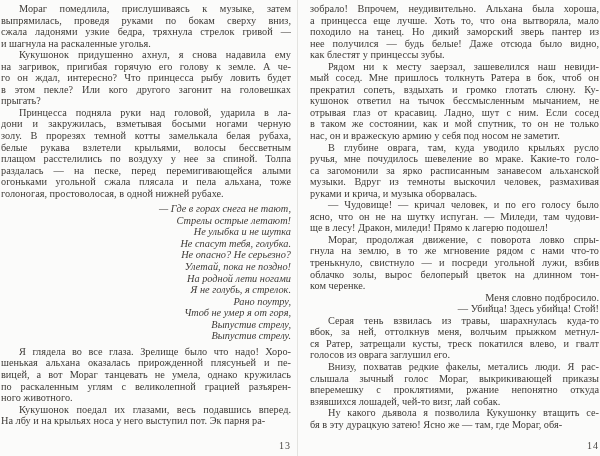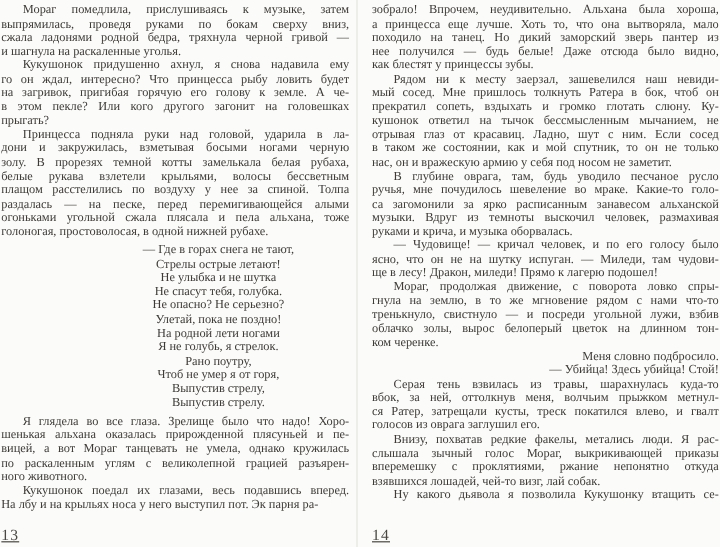--- a/index.html
+++ b/index.html
@@ -23,43 +23,43 @@
     background:#e3e3e0;
   }
   .block{margin:0;}
   .line{
     white-space:nowrap;overflow:hidden;
     text-align:left;
   }
   .line.j{text-align:justify;text-align-last:justify;}
   .line.ind{text-indent:18px;text-align:right;}
   .block.verse{margin:4px 0 4px 72px;}
-  .block.verse .line{text-align:center;text-align-last:auto;}
+  .block.verse .line{text-align:right;text-align-last:auto;font-style:italic;}
   .pagenum{
     position:absolute;bottom:4px;left:0;width:100%;
-    text-align:left;font-size:13px;letter-spacing:1px;color:#4a4743;text-decoration:underline;
+    text-align:right;font-size:10px;letter-spacing:1px;color:#4a4743;
   }
 </style>
 </head>
 <body>
 
 <div class="spread">
 
   <div class="page page-left">
     <div class="page-text" id="left-text">
         <div class="block paragraph">
           <div class="line j ind">Мораг помедлила, прислушиваясь к музыке, затем</div>
           <div class="line j">выпрямилась, проведя руками по бокам сверху вниз,</div>
-          <div class="line j">сжала ладонями родной бедра, тряхнула черной гривой —</div>
+          <div class="line j">сжала ладонями узкие бедра, тряхнула стрелок гривой —</div>
           <div class="line">и шагнула на раскаленные уголья.</div>
         </div>
         <div class="block paragraph">
           <div class="line j ind">Кукушонок придушенно ахнул, я снова надавила ему</div>
+          <div class="line j">на загривок, пригибая горячую его голову к земле. А че-</div>
           <div class="line j">го он ждал, интересно? Что принцесса рыбу ловить будет</div>
-          <div class="line j">на загривок, пригибая горячую его голову к земле. А че-</div>
           <div class="line j">в этом пекле? Или кого другого загонит на головешках</div>
           <div class="line">прыгать?</div>
         </div>
         <div class="block paragraph">
           <div class="line j ind">Принцесса подняла руки над головой, ударила в ла-</div>
           <div class="line j">дони и закружилась, взметывая босыми ногами черную</div>
           <div class="line j">золу. В прорезях темной котты замелькала белая рубаха,</div>
           <div class="line j">белые рукава взлетели крыльями, волосы бессветным</div>
           <div class="line j">плащом расстелились по воздуху у нее за спиной. Толпа</div>
           <div class="line j">раздалась — на песке, перед перемигивающейся алыми</div>
@@ -109,21 +109,21 @@
         <div class="block paragraph">
           <div class="line j ind">Рядом ни к месту заерзал, зашевелился наш невиди-</div>
           <div class="line j">мый сосед. Мне пришлось толкнуть Ратера в бок, чтоб он</div>
           <div class="line j">прекратил сопеть, вздыхать и громко глотать слюну. Ку-</div>
           <div class="line j">кушонок ответил на тычок бессмысленным мычанием, не</div>
           <div class="line j">отрывая глаз от красавиц. Ладно, шут с ним. Если сосед</div>
           <div class="line j">в таком же состоянии, как и мой спутник, то он не только</div>
           <div class="line">нас, он и вражескую армию у себя под носом не заметит.</div>
         </div>
         <div class="block paragraph">
-          <div class="line j ind">В глубине оврага, там, будь уводило песчаное русло</div>
+          <div class="line j ind">В глубине оврага, там, куда уводило крыльях русло</div>
           <div class="line j">ручья, мне почудилось шевеление во мраке. Какие-то голо-</div>
           <div class="line j">са загомонили за ярко расписанным занавесом альханской</div>
           <div class="line j">музыки. Вдруг из темноты выскочил человек, размахивая</div>
           <div class="line">руками и крича, и музыка оборвалась.</div>
         </div>
         <div class="block paragraph">
           <div class="line j ind">— Чудовище! — кричал человек, и по его голосу было</div>
           <div class="line j">ясно, что он не на шутку испуган. — Миледи, там чудови-</div>
           <div class="line">ще в лесу! Дракон, миледи! Прямо к лагерю подошел!</div>
         </div>
@@ -147,18 +147,19 @@
           <div class="line">голосов из оврага заглушил его.</div>
         </div>
         <div class="block paragraph">
           <div class="line j ind">Внизу, похватав редкие факелы, метались люди. Я рас-</div>
           <div class="line j">слышала зычный голос Мораг, выкрикивающей приказы</div>
           <div class="line j">вперемешку с проклятиями, ржание непонятно откуда</div>
           <div class="line">взявшихся лошадей, чей-то визг, лай собак.</div>
         </div>
         <div class="block paragraph">
           <div class="line j ind">Ну какого дьявола я позволила Кукушонку втащить се-</div>
+          <div class="line">бя в эту дурацкую затею! Ясно же — там, где Мораг, обя-</div>
         </div>
       </div>
     <div class="pagenum">14</div>
   </div>
 
 </div>
 
 </body></html>

